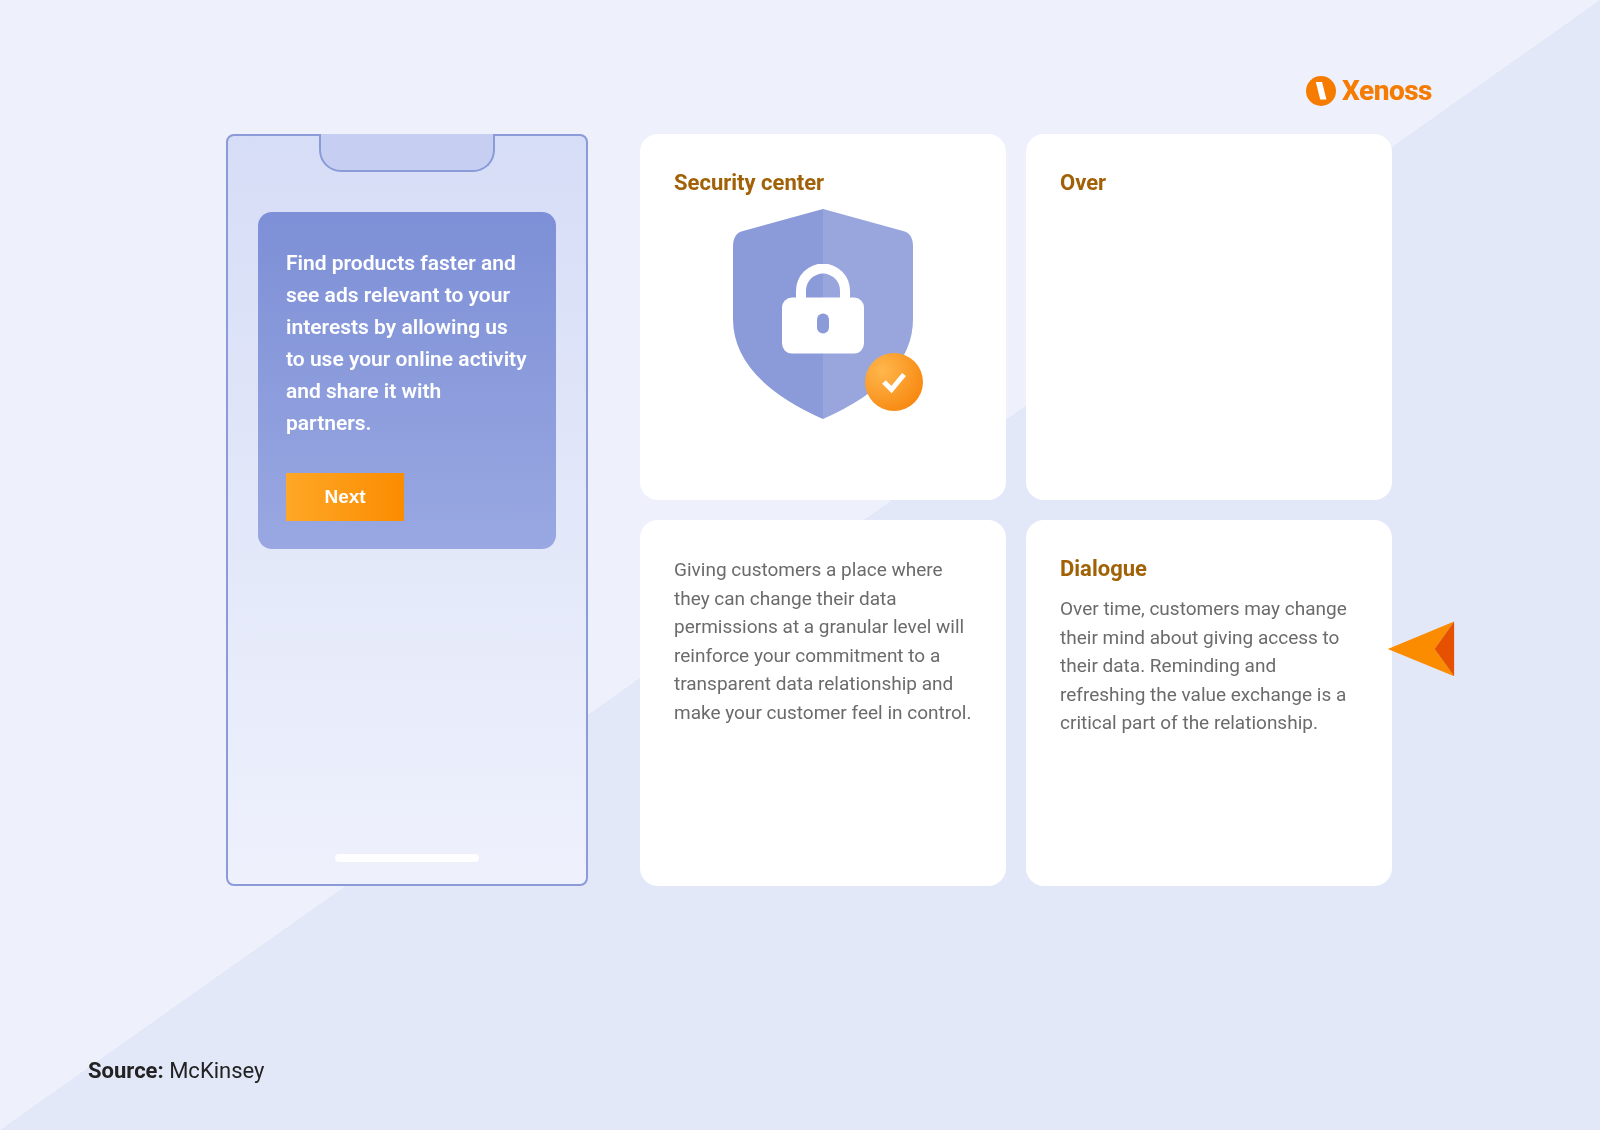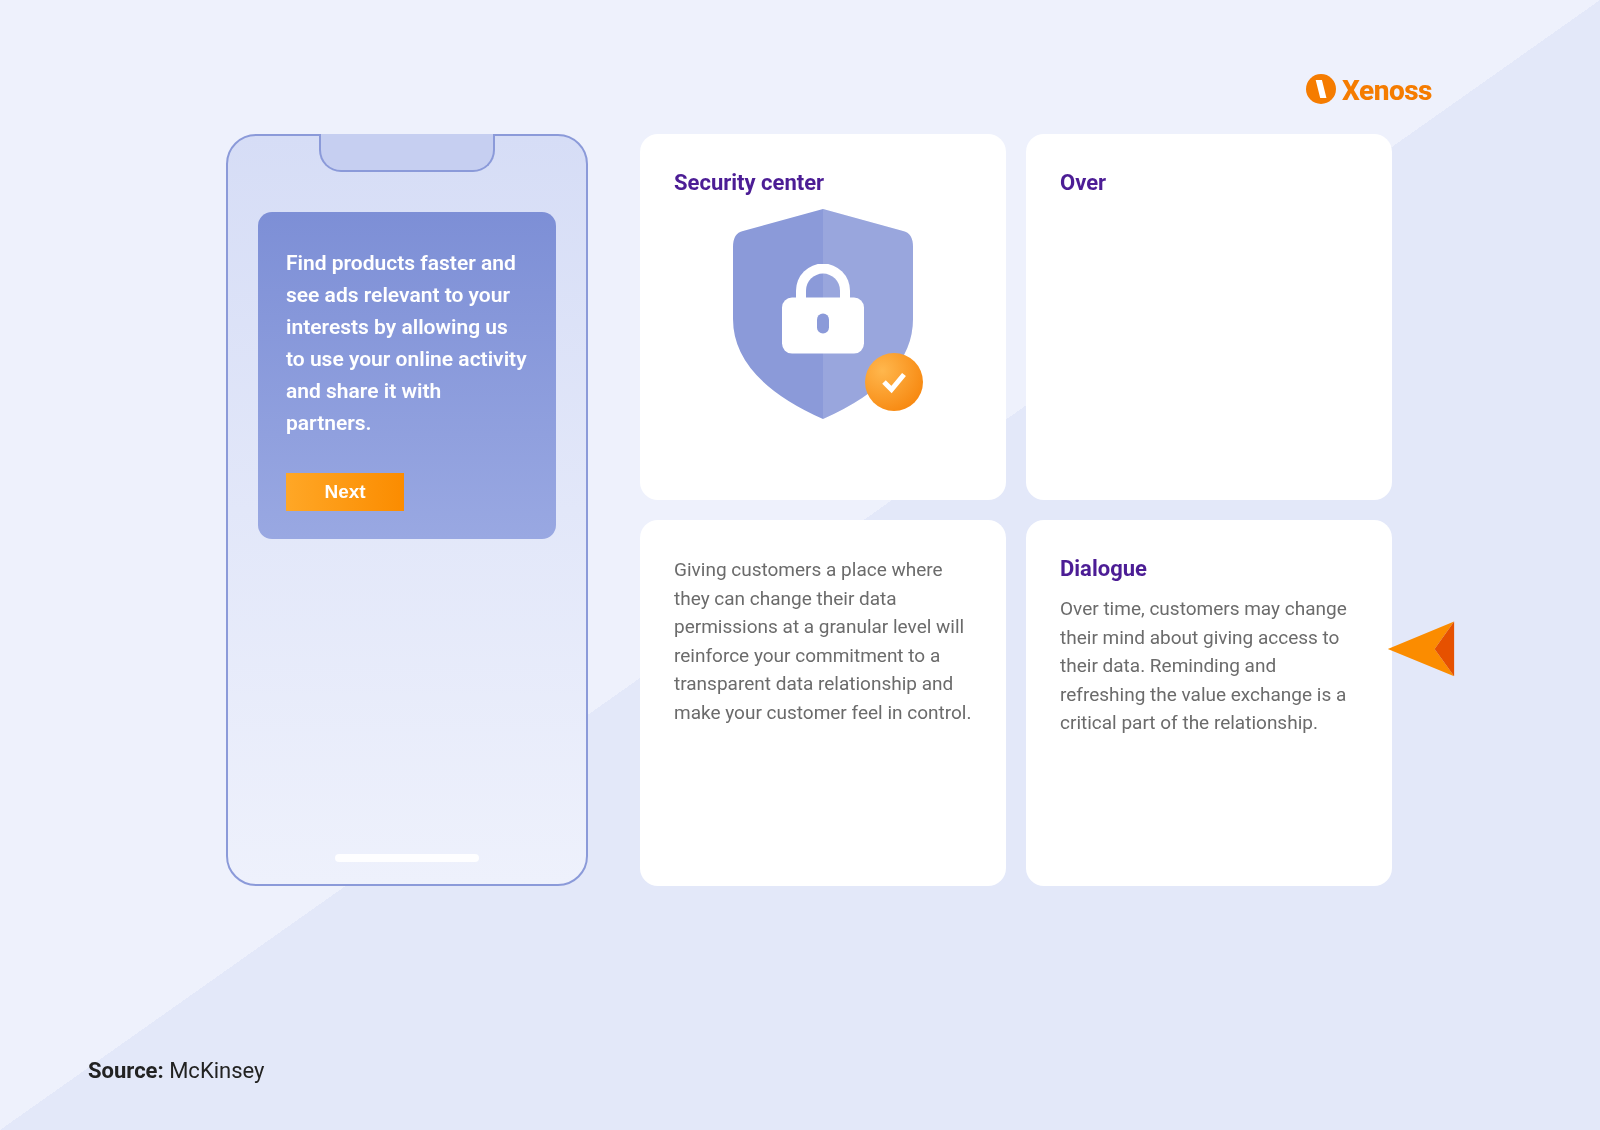--- a/index.html
+++ b/index.html
@@ -21,21 +21,21 @@
   width: 1320px;
   height: 932px;
   margin: 0 auto;
   top: 0;
 }
 .logo {
   position: absolute;
   top: 74px;
   right: 28px;
   display: flex;
-  align-items: flex-start;
+  align-items: center;
   gap: 6px;
   color: #f57c00;
   font-weight: 800;
   font-size: 28px;
   letter-spacing: -0.5px;
 }
 .logo-mark {
   width: 30px; height: 30px;
   background: #f57c00;
   border-radius: 50%;
@@ -48,21 +48,21 @@
   background: #fff;
   clip-path: polygon(20% 0%, 55% 0%, 80% 100%, 45% 100%);
 }
 .phone {
   position: absolute;
   top: 134px;
   left: 86px;
   width: 362px;
   height: 752px;
   border: 2px solid #8b9ad9;
-  border-radius: 30px;
+  border-radius: 8px;
   background: linear-gradient(180deg, #d6ddf6 0%, #eef1fc 100%);
   padding-left: 25px;
 }
 .phone-notch {
   position: absolute;
   top: -2px;
   left: 50%;
   transform: translateX(-50%);
   width: 176px;
   height: 38px;
@@ -82,21 +82,21 @@
 }
 .phone-text {
   color: #fff;
   font-size: 21px;
   line-height: 1.52;
   font-weight: 600;
 }
 .phone-next {
   margin-top: 34px;
   width: 118px;
-  height: 38px;
+  height: 48px;
   background: linear-gradient(90deg, #ffa726, #fb8c00);
   color: #fff;
   font-weight: 700;
   font-size: 19px;
   display: flex;
   align-items: center;
   justify-content: center;
   border: none;
   cursor: pointer;
 }
@@ -121,21 +121,21 @@
   gap: 20px;
 }
 .card {
   background: #fff;
   border-radius: 18px;
   padding: 36px 34px 30px;
 }
 .card h3 {
   font-size: 22px;
   font-weight: 700;
-  color: #4c1d95;
+  color: #a16207;
   margin-bottom: 14px;
 }
 .card p {
   font-size: 19px;
   line-height: 1.5;
   color: #6b6b6b;
 }
 .shield-wrap {
   display: flex;
   justify-content: center;

